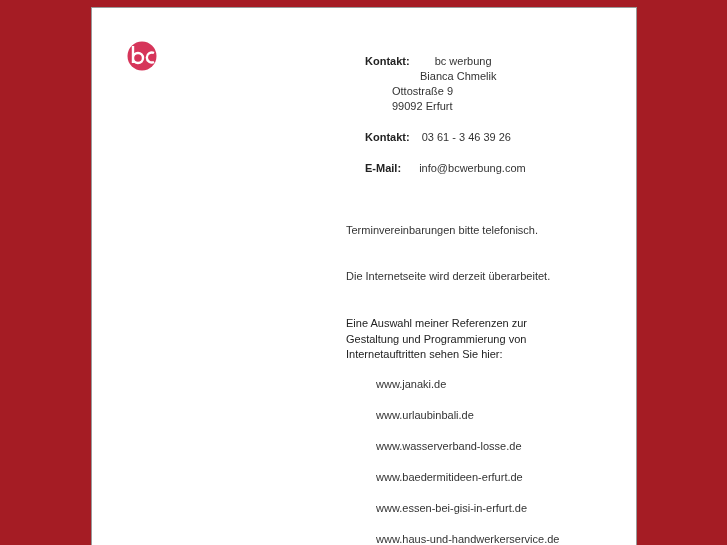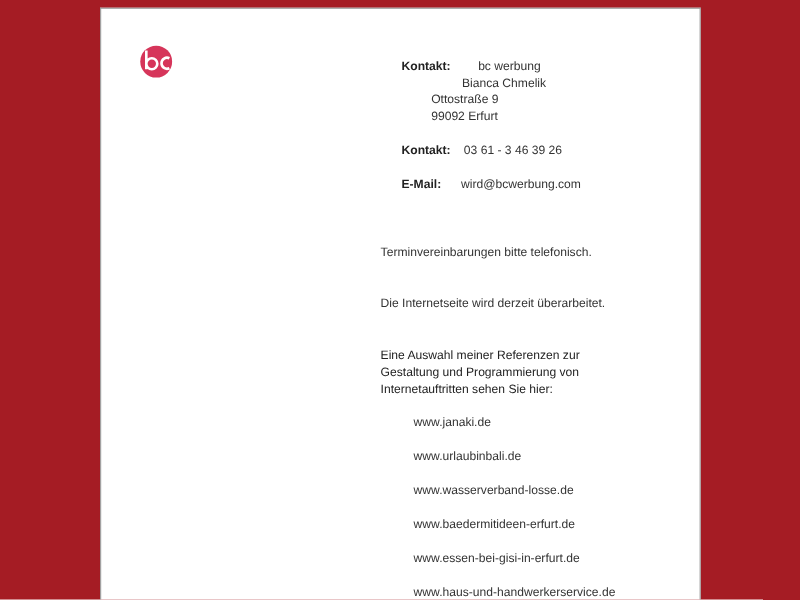--- a/index.html
+++ b/index.html
@@ -55,21 +55,21 @@
   <div class="abs" style="top:30px; left:46px;">Ottostraße 9</div>
   <div class="abs" style="top:45px; left:46px;">99092 Erfurt</div>
 
   <div class="abs" style="top:76px;">
     <span class="lbl">Kontakt:</span>
     <span style="margin-left:9px;">03 61 - 3 46 39 26</span>
   </div>
 
   <div class="abs" style="top:107px;">
     <span class="lbl">E-Mail:</span>
-    <a class="ref" style="margin-left:15px;" href="#">wird@bcwerbung.com</a>
+    <a class="ref" style="margin-left:15px;" href="#">info@bcwerbung.com</a>
   </div>
 
   <div class="abs" style="top:169px;">Terminvereinbarungen bitte telefonisch.</div>
   <div class="abs" style="top:215px;text-align:right;">Die Internetseite wird derzeit überarbeitet.</div>
 
   <div class="abs bold" style="top:262px; white-space:normal; width:210px;">Eine Auswahl meiner Referenzen zur Gestaltung und Programmierung von Internetauftritten sehen Sie hier:</div>
 
   <a class="ref abs" href="#" style="top:323px;">www.janaki.de</a>
   <a class="ref abs" href="#" style="top:354px;">www.urlaubinbali.de</a>
   <a class="ref abs" href="#" style="top:385px;">www.wasserverband-losse.de</a>

